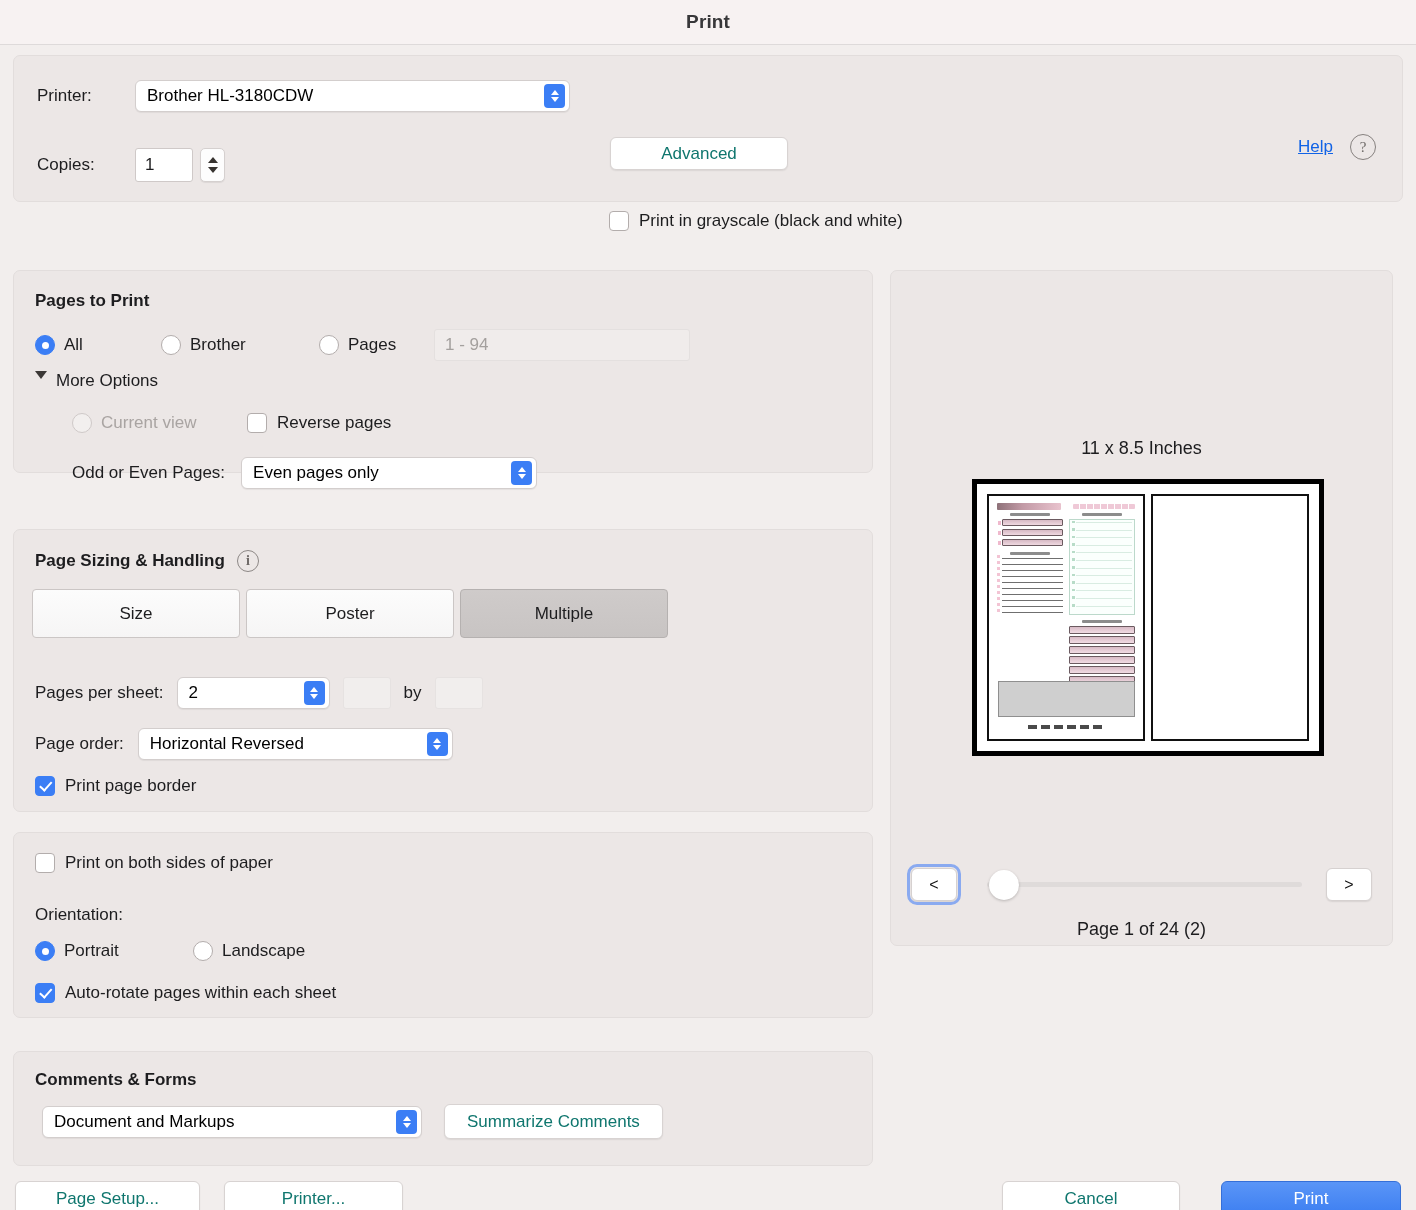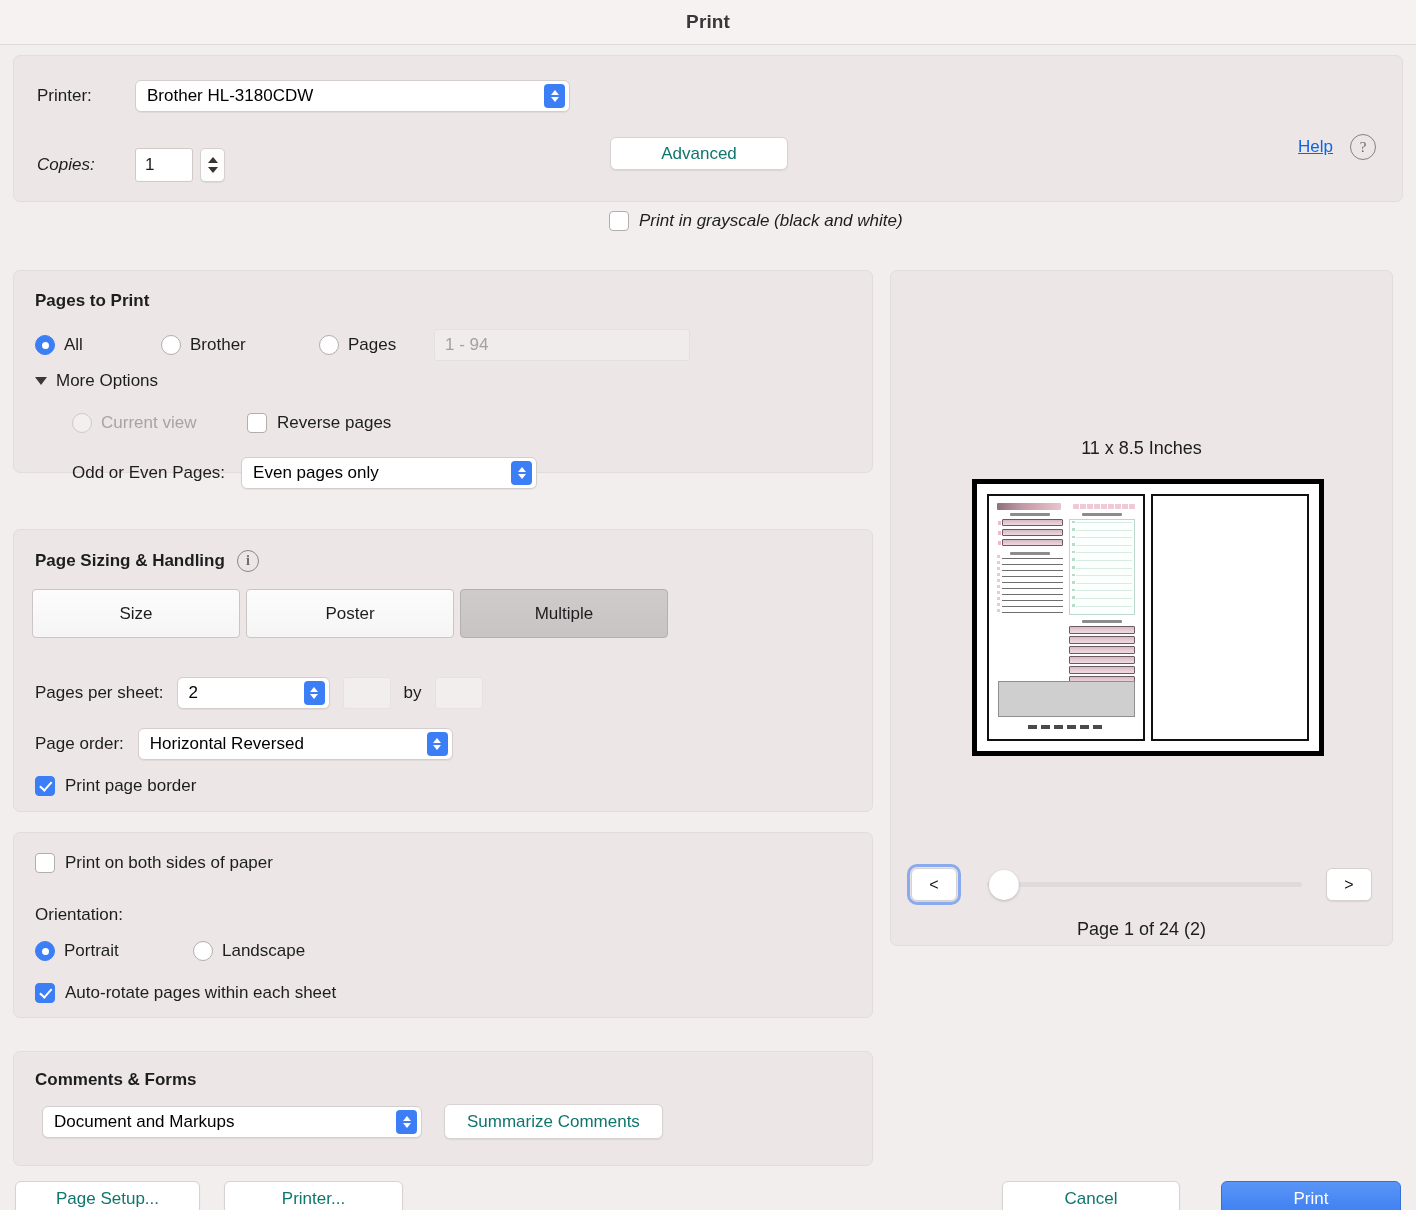--- a/index.html
+++ b/index.html
@@ -65,21 +65,21 @@
   }
   .row-copies {
     position: absolute;
     left: 23px;
     top: 92px;
     display: flex;
     align-items: center;
   }
   .lbl { font-size: 17px; color: #1d1d1f; }
   .lbl-printer { width: 98px; }
-  .lbl-copies  { width: 98px; font-style: italic; }
+  .lbl-copies  { width: 98px; }
 
   
   .popup {
     position: relative;
     height: 32px;
     background: #ffffff;
     border: 1px solid #d3cecd;
     border-radius: 6px;
     display: flex;
     align-items: center;
@@ -252,21 +252,20 @@
     align-items: center;
     gap: 9px;
     font-size: 17px;
   }
   .dimtext { color: #a9a4a2; }
 
   .grayscale-row {
     position: absolute;
     left: 595px;
     top: 155px;
-    font-style: italic;
   }
 
   
   .pages-panel {
     position: absolute;
     left: 13px;
     top: 225px;
     width: 860px;
     height: 203px;
   }
@@ -291,21 +290,21 @@
     border: 1px solid #e4e0df;
     border-radius: 3px;
     display: flex; align-items: center;
     padding-left: 10px;
     font-size: 17px;
     color: #a4a09e;
   }
   .more-options {
     position: absolute;
     left: 21px; top: 100px;
-    display: flex; align-items: center;
+    display: flex; 
     gap: 9px;
     font-size: 17px;
   }
   .tri {
     width: 0; height: 0;
     border-left: 6px solid transparent;
     border-right: 6px solid transparent;
     border-top: 8px solid #3b3836;
   }
   .mo-row {

